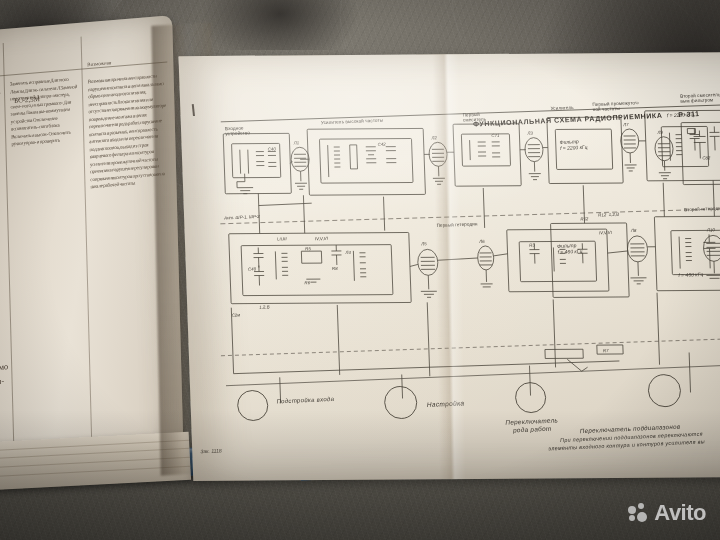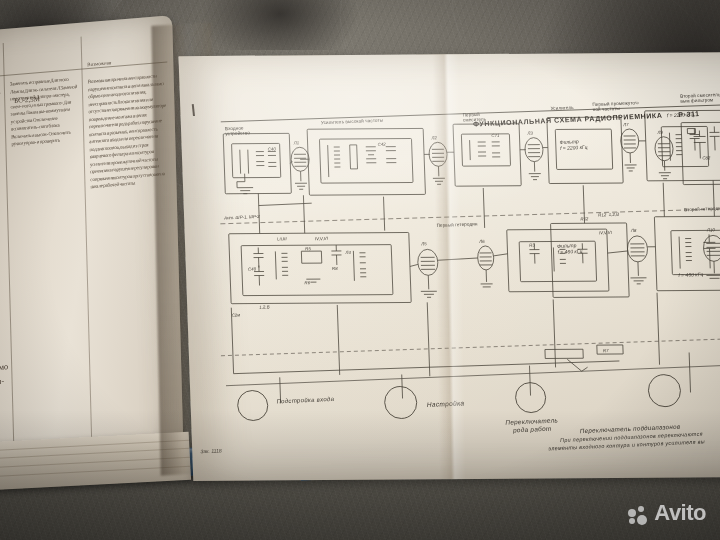--- a/index.html
+++ b/index.html
@@ -180,21 +180,21 @@
   .cap.c-c { font-size:6.4px; }
   .cap.c-d { font-size:6.2px; }
   .cap.small { font-size:5.4px; }
 
   .plate-no { position:absolute; left:8px; top:392px; font-size:5px; font-style:italic;
     color:#4b453c; transform:rotate(-2deg); font-family:"Liberation Sans", sans-serif; }
 
   
   .wm {
     position:absolute; right:14px; bottom:14px;
-    display:flex; align-items:flex-end; gap:6px;
+    display:flex; align-items:center; gap:6px;
     opacity:.78;
   }
   .wm-mark { position:relative; width:20px; height:20px; }
   .wm-mark i { position:absolute; border-radius:50%; background:#d8d8d8; display:block; }
   .wm-mark i:nth-child(1){ left:0;   top:3px;  width:8px; height:8px; }
   .wm-mark i:nth-child(2){ left:10px; top:0;   width:6px; height:6px; }
   .wm-mark i:nth-child(3){ left:1px;  top:12px; width:6px; height:6px; }
   .wm-mark i:nth-child(4){ left:9px;  top:9px;  width:10px;height:10px; }
   .wm-text { color:#e6e6e6; font-size:22px; font-weight:700;
     font-family:"Liberation Sans", sans-serif; letter-spacing:-0.5px; }

